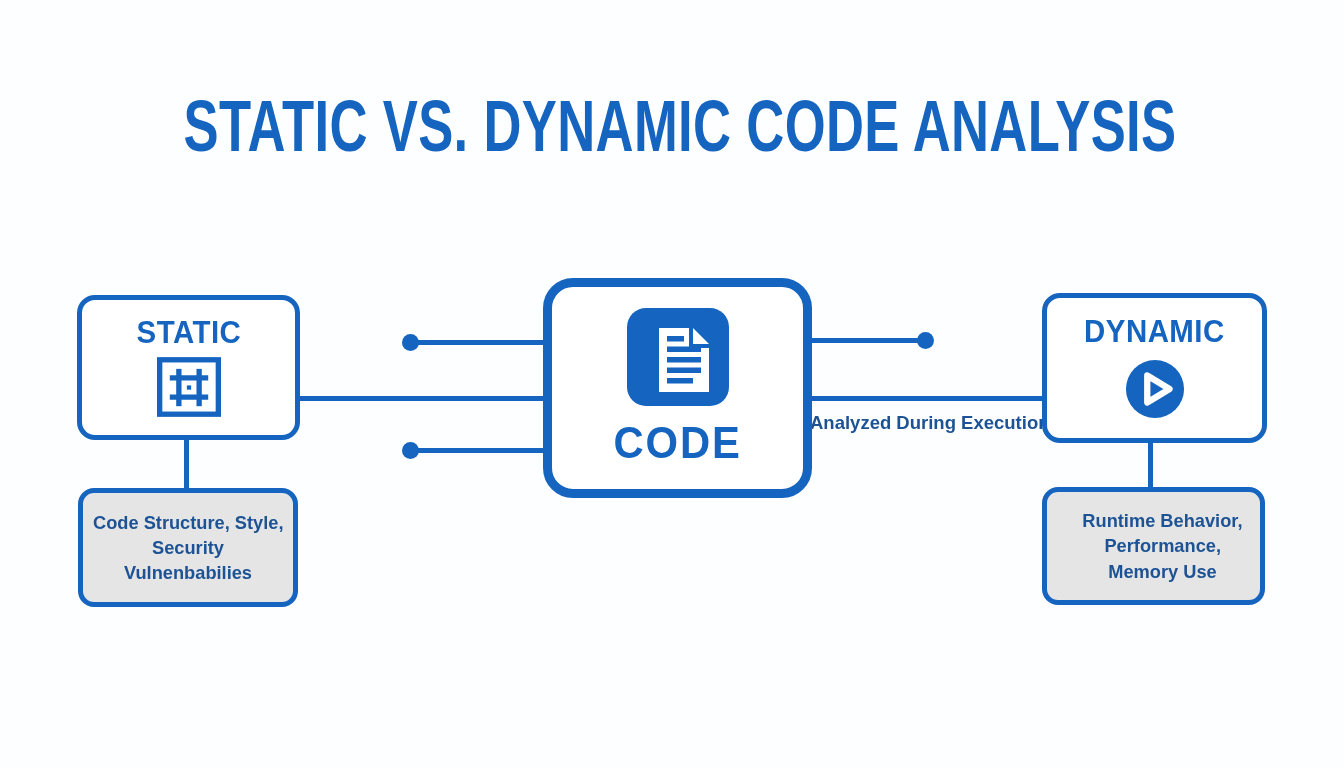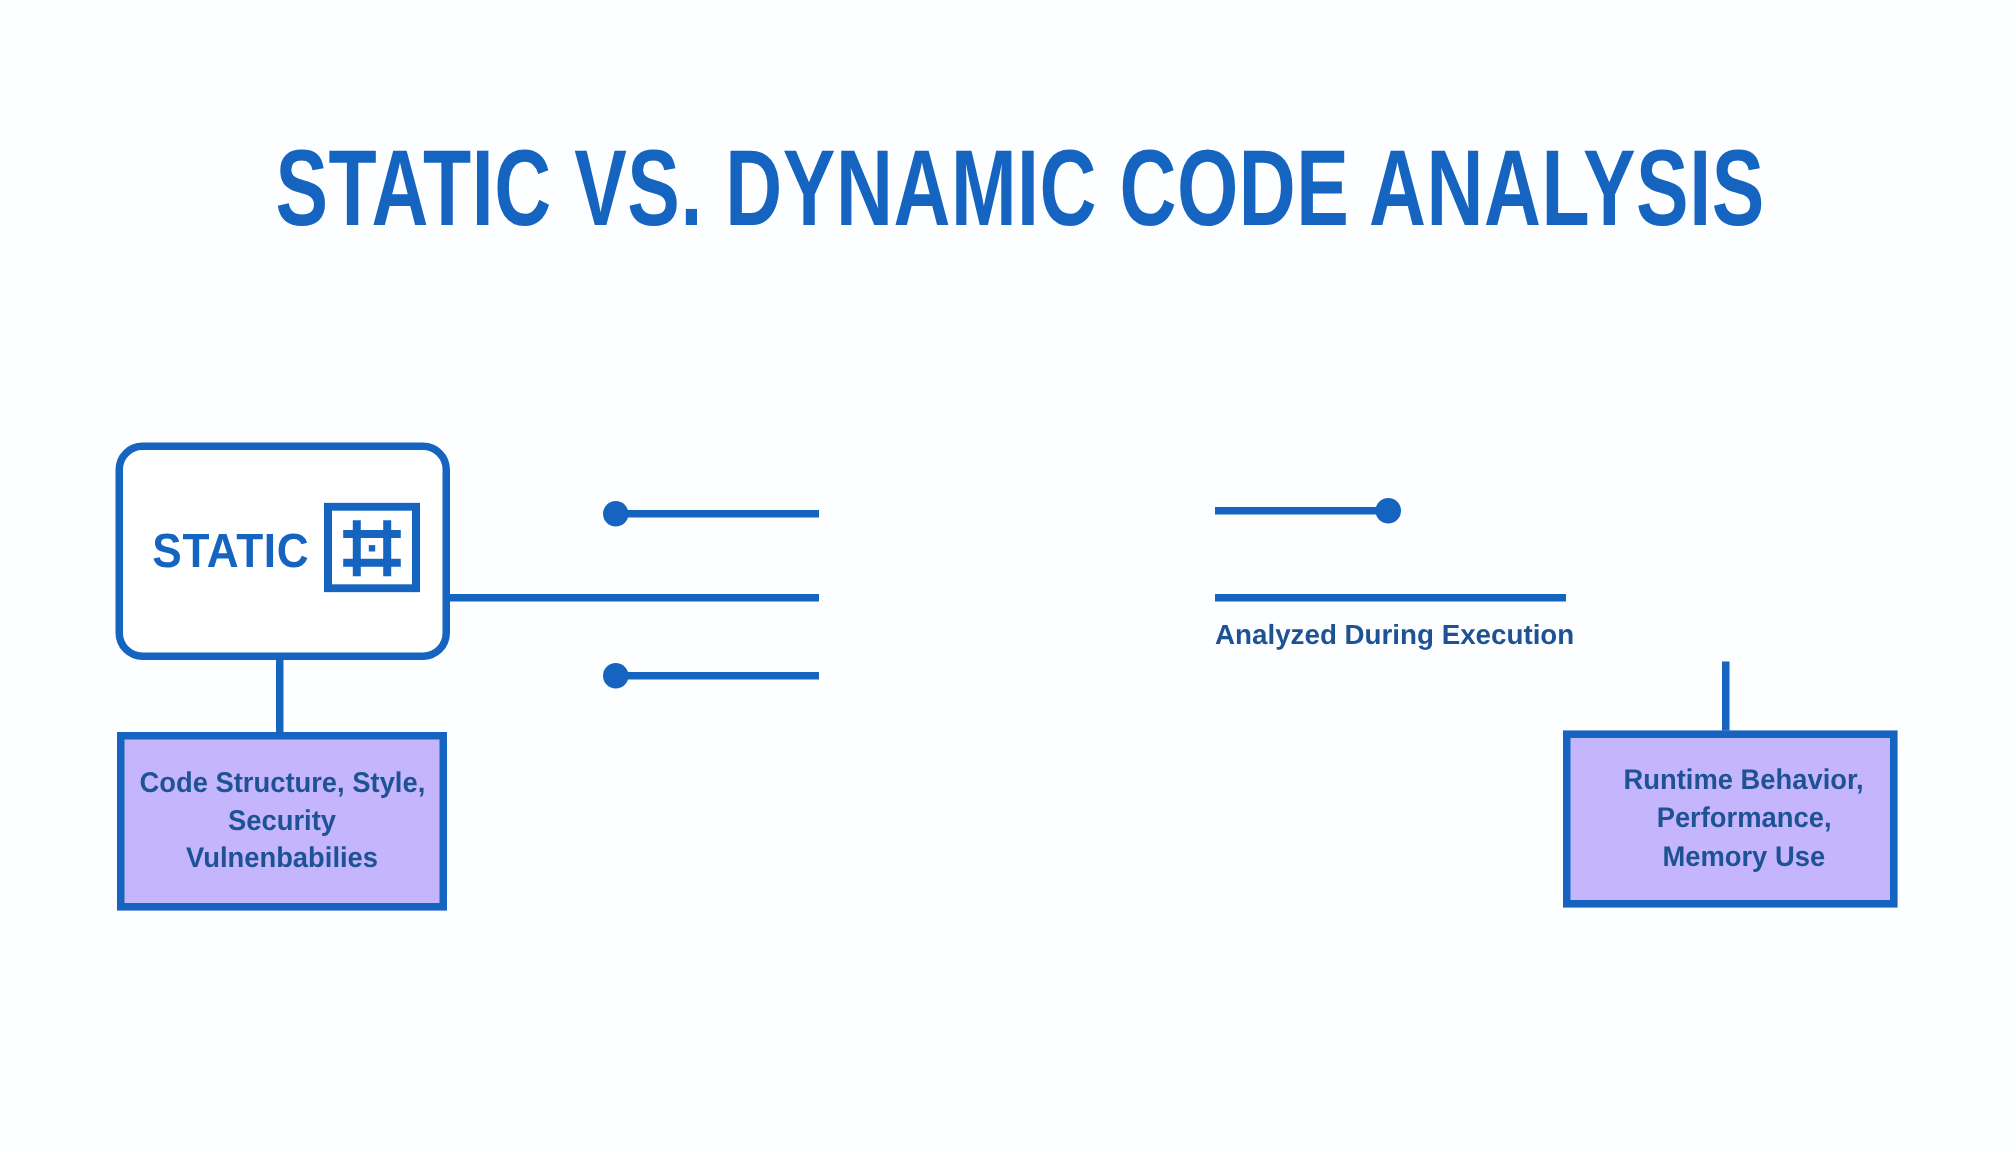--- a/index.html
+++ b/index.html
@@ -22,29 +22,29 @@
     font-size:72px;font-weight:bold;line-height:1;
     color:var(--blue);
     transform:scaleX(0.73);transform-origin:center;
     white-space:nowrap;letter-spacing:0.5px;
   }
 
   
   .node-box{
     position:absolute;background:#fff;
     border:5px solid var(--blue);border-radius:18px;
-    display:flex;align-items:center;justify-content:center;
+    display:flex;flex-direction:column;align-items:center;justify-content:center;
   }
   .node-label{
     color:var(--blue);font-weight:bold;font-size:32px;letter-spacing:0.5px;
     transform:scaleX(0.92);
   }
   .detail-box{
-    position:absolute;background:#c4b5fd;
-    border:5px solid var(--blue);border-radius:0;
+    position:absolute;background:#e5e5e5;
+    border:5px solid var(--blue);border-radius:16px;
     display:flex;flex-direction:column;align-items:center;justify-content:center;
     text-align:center;
   }
   .detail-line{
     color:var(--text-blue);font-weight:bold;font-size:19px;line-height:1.32;
     transform:scaleX(0.96);
   }
 
   
   .static-box{left:77px;top:295px;width:223px;height:145px;gap:6px;}
@@ -117,21 +117,45 @@
         <rect class="fill-blue" x="28" y="26.5" width="4" height="4"></rect>
       </svg>
     </span>
   </div>
 
   <div class="detail-box static-details">
     <span class="detail-line">Code Structure, Style,</span>
     <span class="detail-line">Security Vulnenbabilies</span>
   </div>
 
+  <div class="code-box">
+    <span>
+      <svg width="102" height="98" viewBox="0 0 102 98">
+        <rect class="fill-blue" x="0" y="0" width="102" height="98" rx="19"></rect>
+        <path class="fill-white" d="M32 20 H62 V40 H82 V84 H32 Z"></path>
+        <path class="fill-white" d="M66 20 L82 36 L66 36 Z"></path>
+        <rect class="fill-blue" x="40" y="28" width="17" height="5.5"></rect>
+        <rect class="fill-blue" x="40" y="38.5" width="34" height="5.5"></rect>
+        <rect class="fill-blue" x="40" y="49" width="34" height="5.5"></rect>
+        <rect class="fill-blue" x="40" y="59.5" width="34" height="5.5"></rect>
+        <rect class="fill-blue" x="40" y="70" width="26" height="5.5"></rect>
+      </svg>
+    </span>
+    <span class="code-label">CODE</span>
+  </div>
 
+  <div class="node-box dynamic-box">
+    <span class="node-label">DYNAMIC</span>
+    <span>
+      <svg width="62" height="62" viewBox="0 0 64 64">
+        <circle class="fill-blue" cx="32" cy="32" r="30"></circle>
+        <polygon class="stroke-white" points="24,18 47,32 24,46" stroke-width="6.5" stroke-linejoin="round"></polygon>
+      </svg>
+    </span>
+  </div>
 
   <div class="detail-box dynamic-details">
     <span class="detail-line">Runtime Behavior,</span>
     <span class="detail-line">Performance,</span>
     <span class="detail-line">Memory Use</span>
   </div>
 
 </div>
 
 </body></html>

